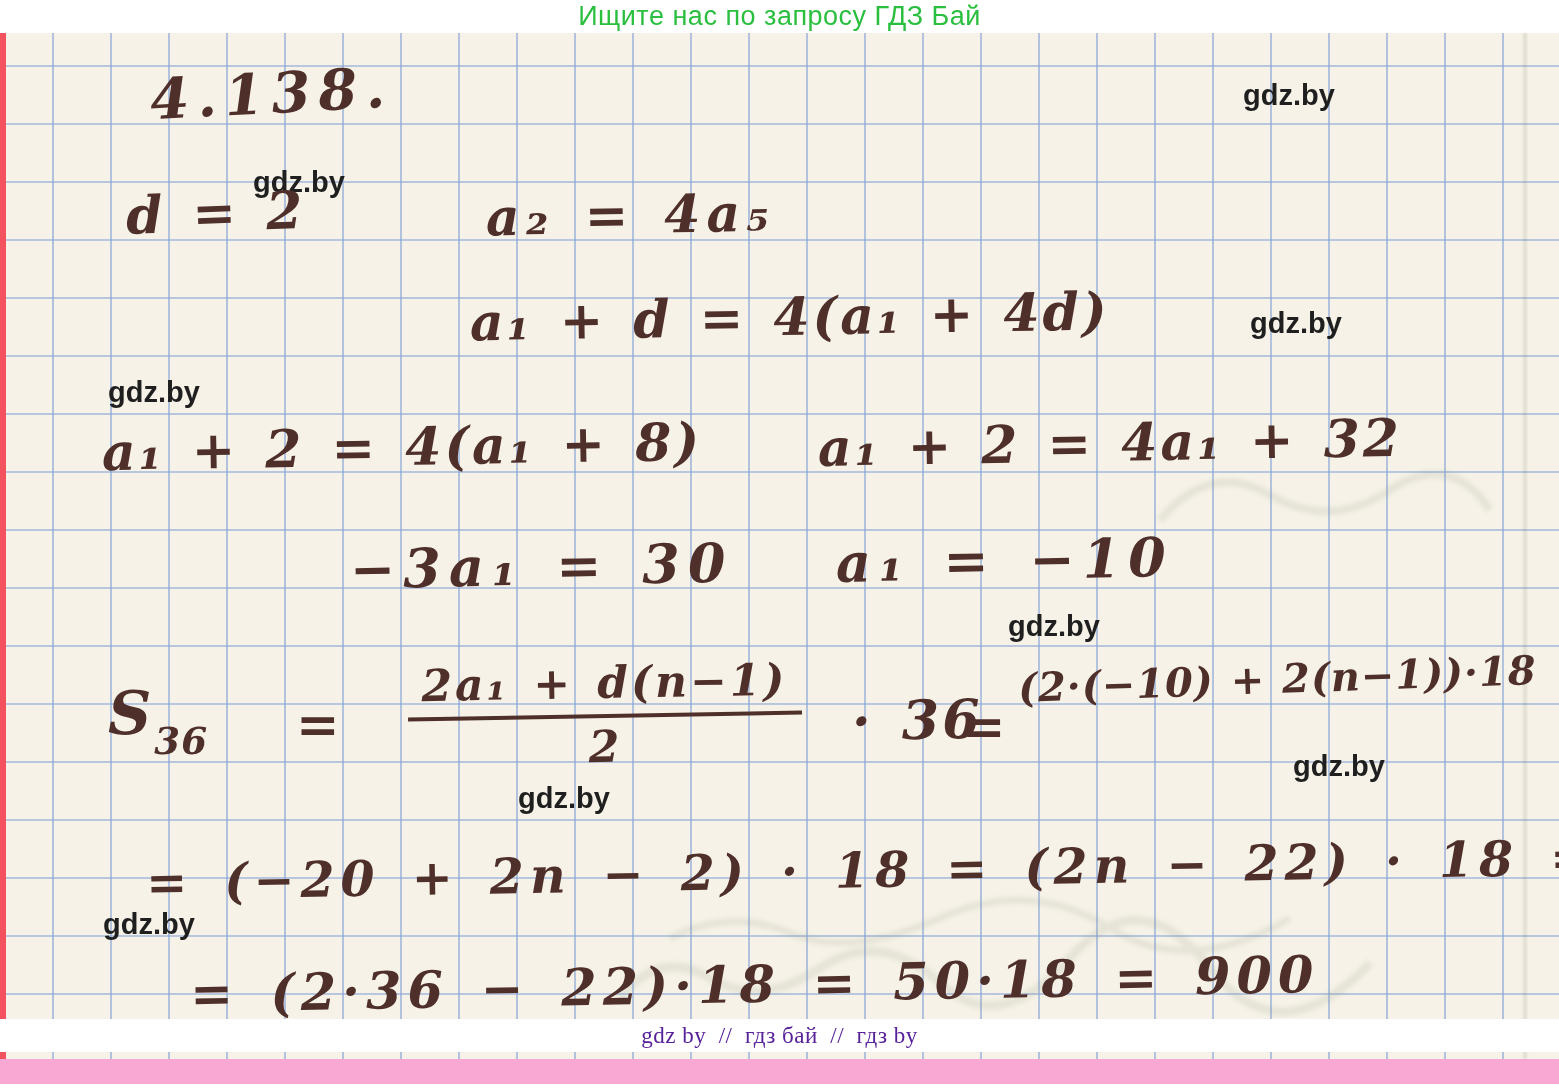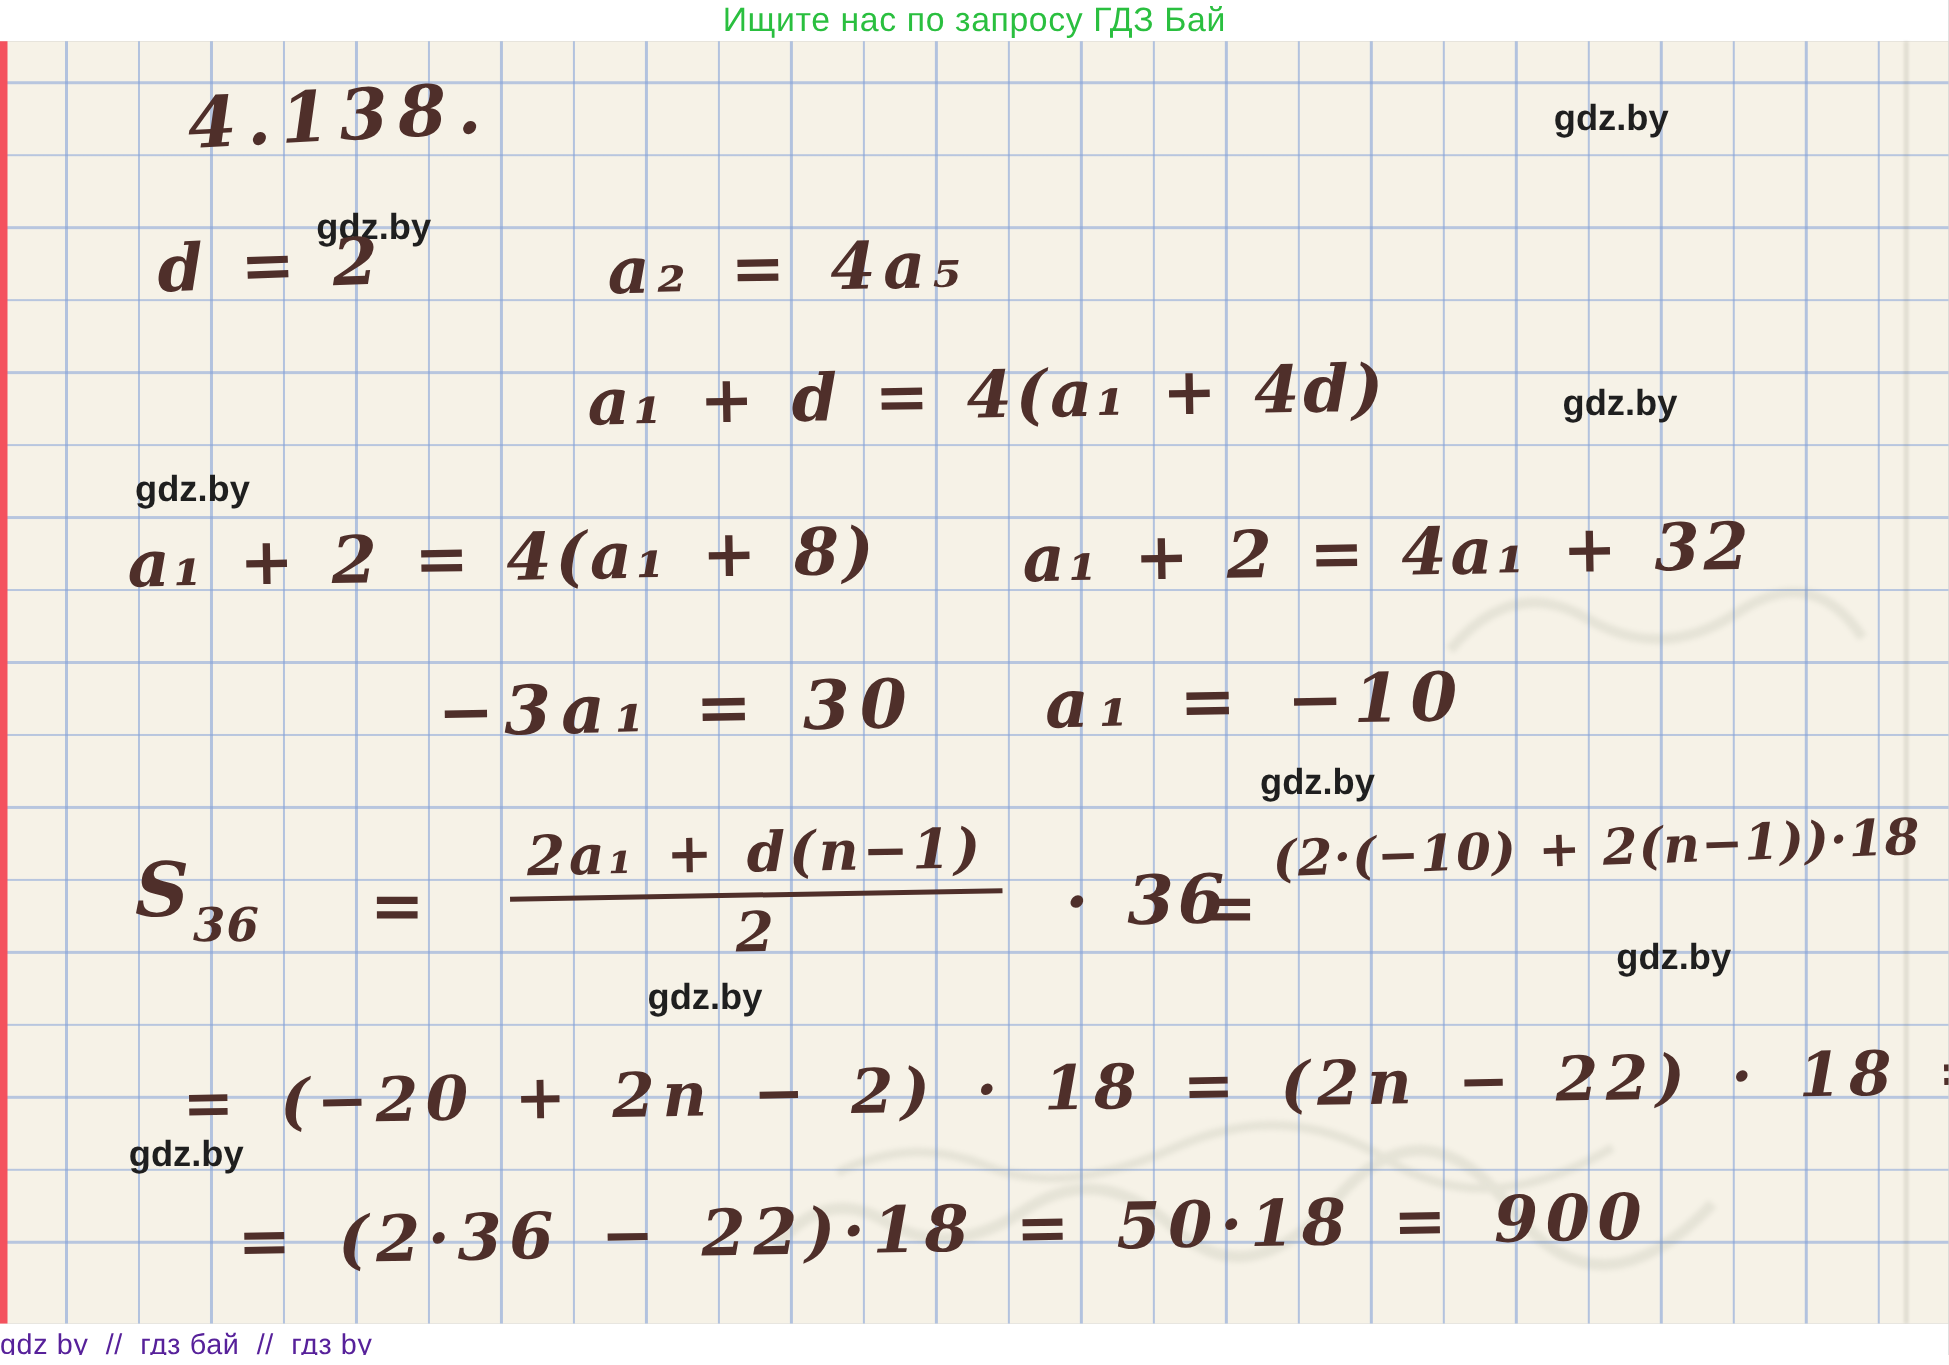--- a/index.html
+++ b/index.html
@@ -1,31 +1,31 @@
 <!DOCTYPE html>
 <html><head>
 <meta charset="utf-8">
 <style>
   html,body{margin:0;padding:0;background:#ffffff;}
   #screen{
     position:relative;width:1559px;height:1084px;overflow:hidden;
-    background:#a3a3a3;font-family:"Liberation Sans",sans-serif;
+    background:#f9a8d4;font-family:"Liberation Sans",sans-serif;
   }
   
   .band-top{
     position:absolute;left:0;top:0;width:1559px;height:33px;
     background:#ffffff;display:flex;align-items:center;justify-content:center;
   }
   .band-top .title{
     color:#2abf3f;font-size:27px;font-weight:400;letter-spacing:.5px;
     font-family:"Liberation Sans",sans-serif;
   }
   .band-bottom{
-    position:absolute;left:0;top:1059px;width:1559px;height:33px;
-    background:#ffffff;display:flex;align-items:center;justify-content:flex-start;
+    position:absolute;left:0;top:1019px;width:1559px;height:33px;
+    background:#ffffff;display:flex;align-items:center;justify-content:center;font-family:Liberation Serif, serif;
   }
   .band-bottom .ftext{
     color:#57219a;font-size:23px;font-weight:400;letter-spacing:.5px;white-space:pre;
   }
   
   .paper{
     position:absolute;left:0;top:33px;width:1559px;height:1026px;
     background-color:#f6f2e7;
     background-image:
       repeating-linear-gradient(90deg, transparent 0 56px, rgba(133,162,216,.60) 56px 58px),

